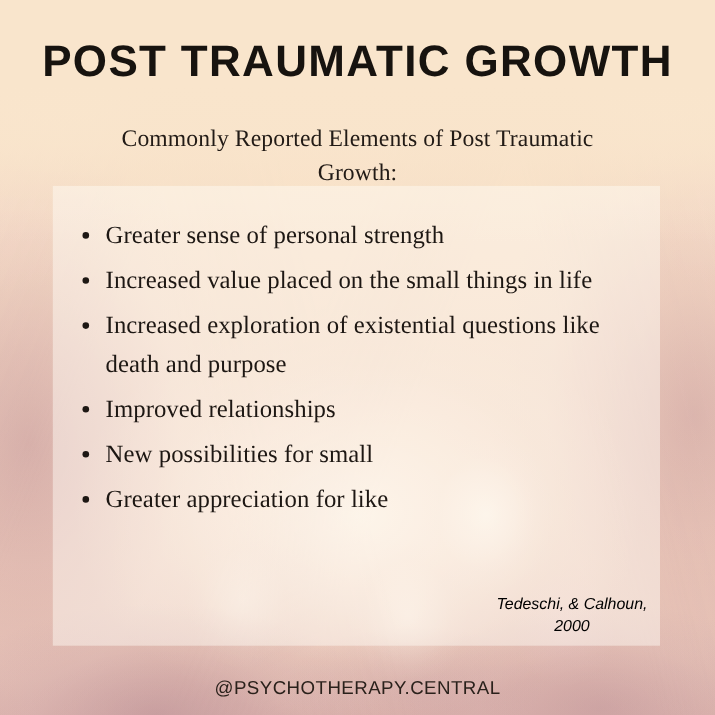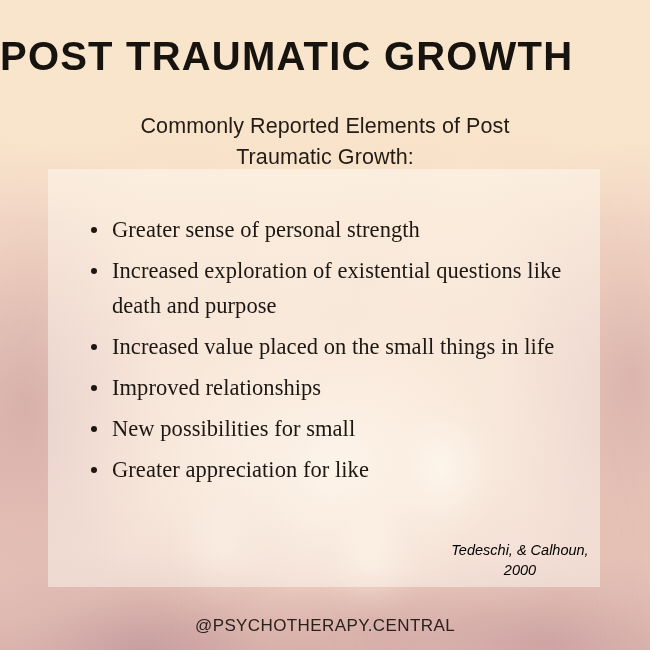--- a/index.html
+++ b/index.html
@@ -178,49 +178,50 @@
     background: rgba(255, 252, 246, 0.46);
     pointer-events: none;
   }
 
   
   .poster-title {
     position: absolute;
     left: 0;
     right: 0;
     top: 36px;
+    text-align: center;
     font-family: "Liberation Sans", sans-serif;
     font-size: 40px;
     font-weight: 700;
     letter-spacing: 1.2px;
     color: #17130f;
     line-height: 1;
     white-space: nowrap;
   }
 
   .poster-subtitle {
     position: absolute;
     left: 95px;
     width: 460px;
     top: 111px;
     text-align: center;
-    font-family: Liberation Sans, sans-serif;
+    font-family: Liberation Serif, serif;
     font-size: 21.5px;
     font-weight: 400;
     letter-spacing: 0.1px;
     color: #221b16;
     line-height: 31px;
   }
 
   .bullet-list {
     position: absolute;
     left: 72px;
     top: 196px;
     width: 520px;
-    margin: 16px;
+    margin: 0;
     padding: 0;
     list-style: none;
   }
 
   .bullet-item {
     position: relative;
     padding-left: 24px;
     margin: 0 0 6px 0;
     font-family: "Liberation Serif", serif;
     font-size: 22.5px;
@@ -289,22 +290,22 @@
   <div class="bg-layer bg-top-flat"></div>
 
   <div class="content-panel"></div>
 
   <div class="poster-title">POST TRAUMATIC GROWTH</div>
 
   <div class="poster-subtitle">Commonly Reported Elements of Post Traumatic Growth:</div>
 
   <ul class="bullet-list">
     <li class="bullet-item">Greater sense of personal strength</li>
+    <li class="bullet-item">Increased value placed on the small things in life</li>
     <li class="bullet-item">Increased exploration of existential questions like death and purpose</li>
-    <li class="bullet-item">Increased value placed on the small things in life</li>
     <li class="bullet-item">Improved relationships</li>
     <li class="bullet-item">New possibilities for small</li>
     <li class="bullet-item">Greater appreciation for like</li>
   </ul>
 
   <div class="citation">
     <span>Tedeschi, &amp; Calhoun,</span><br>
     <span>2000</span>
   </div>
 

